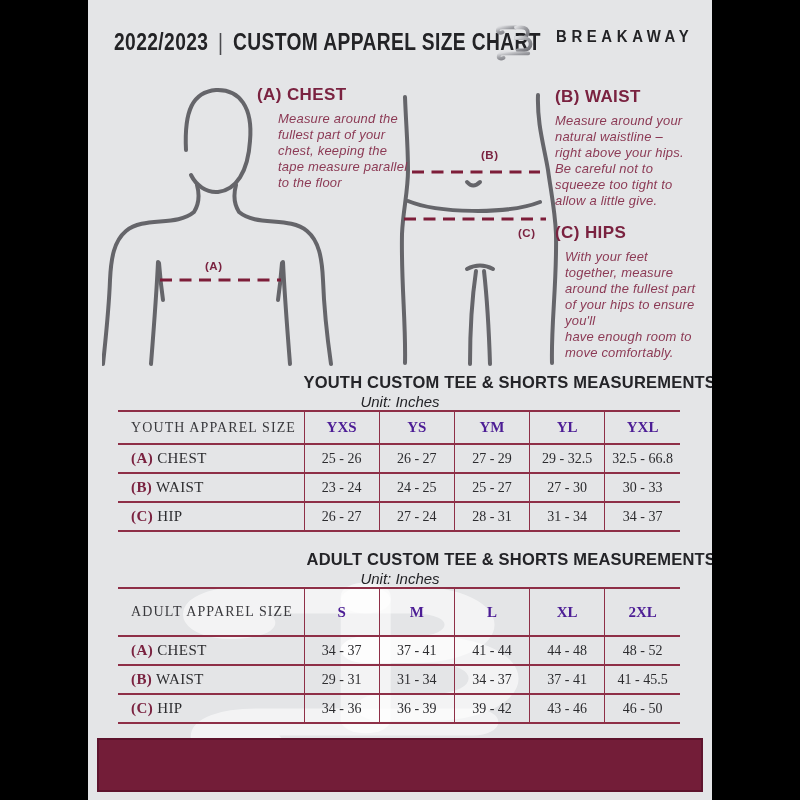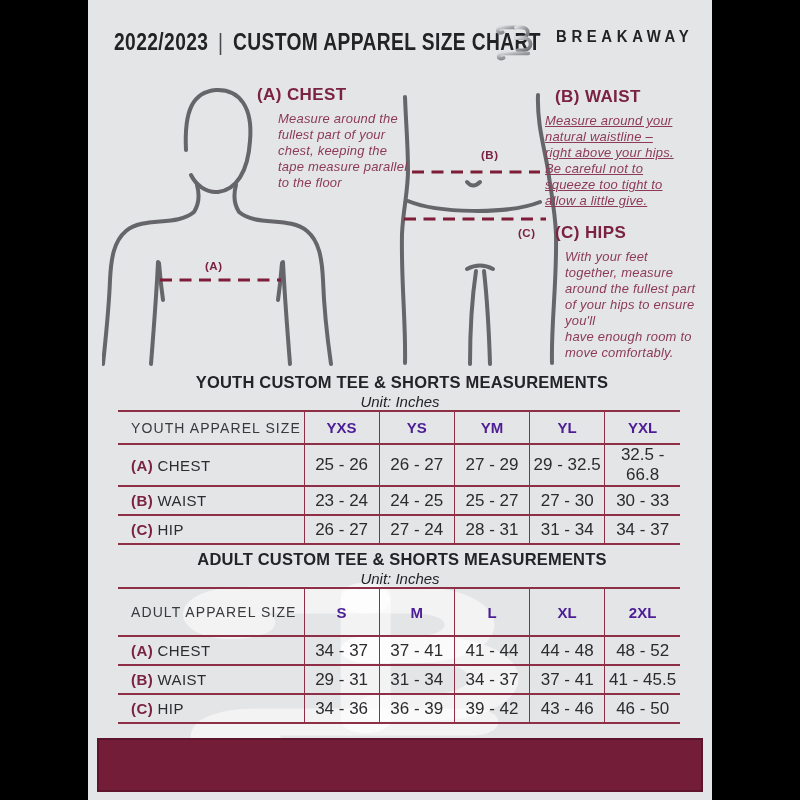--- a/index.html
+++ b/index.html
@@ -36,43 +36,43 @@
   }
   .guide-body{
     position:absolute;z-index:2;font-style:italic;font-size:13px;line-height:16px;
     color:#8c3a55;white-space:pre-line;letter-spacing:.2px;
   }
   
   .watermark{position:absolute;left:70px;top:538px;z-index:0;}
   .watermark path{fill:none;stroke:rgba(255,255,255,.55);stroke-width:6.5;stroke-linecap:round;}
   
   .section-title{
-    position:absolute;left:0;width:628px;z-index:2;text-align:center;
+    position:absolute;left:0;width:628px;z-index:2;text-align:right;
     font-size:16.5px;font-weight:bold;color:#242428;letter-spacing:.2px;
   }
   .section-unit{
     position:absolute;left:0;width:624px;z-index:2;text-align:center;
     font-size:15px;font-style:italic;color:#242428;
   }
   table.size{
     position:absolute;left:30px;width:562px;z-index:2;
     border-collapse:collapse;table-layout:fixed;
   }
   table.size th,table.size td{
-    border-top:2px solid #8e2f47;border-bottom:2px solid #8e2f47;padding:0;
+    border-top:2px solid #8e2f47;border-bottom:2px solid #8e2f47;padding:0;font-family:Liberation Serif, serif;
   }
   table.size th+th,table.size td+td{border-left:1.5px solid #8e2f47;}
   .size-label-head{
     text-align:left;padding-left:13px !important;font-weight:normal;
     font-size:14px;color:#39393d;letter-spacing:1.1px;
   }
   .size-head{font-size:15px;font-weight:bold;color:#4c1d95;text-align:center;}
   .row-label{text-align:left;padding-left:13px !important;font-size:15px;color:#2c2c2f;letter-spacing:.4px;}
   .row-label .prefix{font-weight:bold;color:#7a2240;}
-  .cell{font-size:17px;text-align:center;color:#2c2c2f;}
+  .cell{font-size:14px;text-align:center;color:#2c2c2f;}
   
   .footer-bar{
     position:absolute;left:9px;top:738px;width:602px;height:50px;z-index:2;
     background:#731d38;border:2px solid #5e142d;
   }
 </style>
 </head>
 <body>
 
 <div id="document">
@@ -137,21 +137,21 @@
   <span class="marker" style="left:430px;top:227px;">(C)</span>
 
   <div class="guide-heading" style="left:169px;top:85px;">(A) CHEST</div>
   <div class="guide-body" style="left:169px;top:111px;width:150px;margin-left:21px;">Measure around the
 fullest part of your
 chest, keeping the
 tape measure parallel
 to the floor</div>
 
   <div class="guide-heading" style="left:467px;top:87px;">(B) WAIST</div>
-  <div class="guide-body" style="left:457px;top:113px;width:150px;text-decoration:underline;">Measure around your
+  <div class="guide-body" style="left:467px;top:113px;width:150px;">Measure around your
 natural waistline –
 right above your hips.
 Be careful not to
 squeeze too tight to
 allow a little give.</div>
 
   <div class="guide-heading" style="left:467px;top:223px;">(C) HIPS</div>
   <div class="guide-body" style="left:477px;top:249px;width:150px;">With your feet
 together, measure
 around the fullest part

